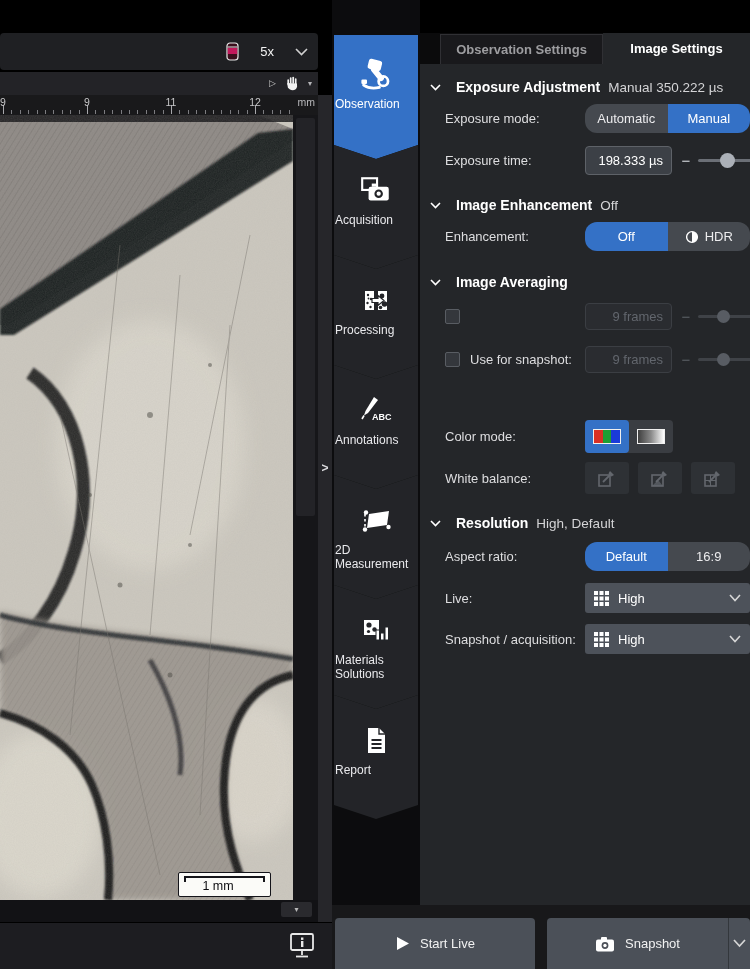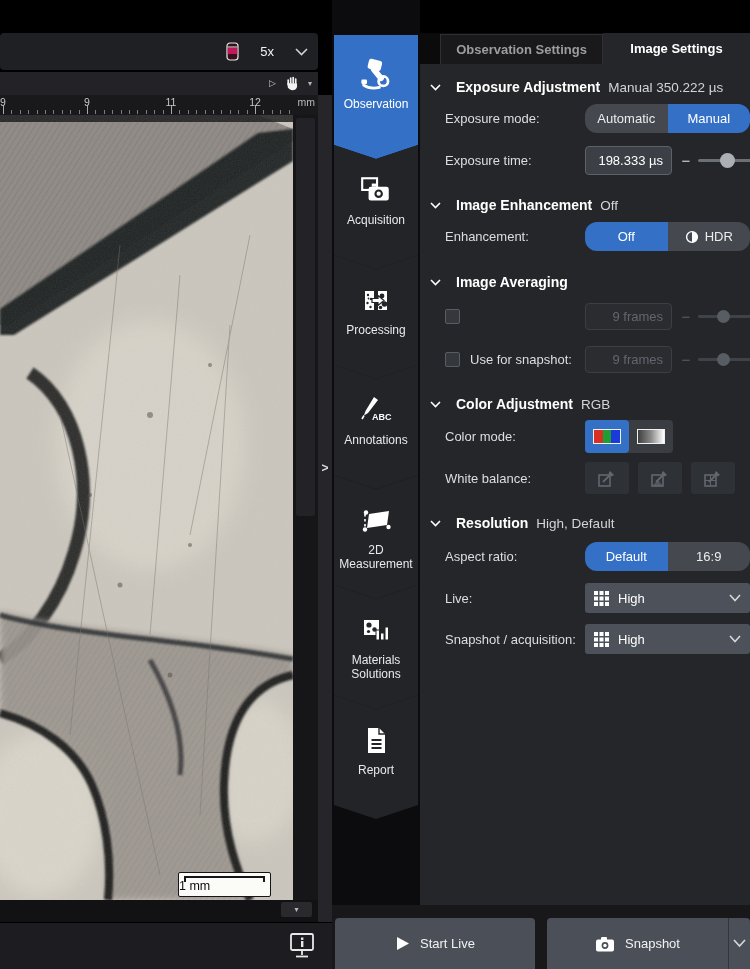--- a/index.html
+++ b/index.html
@@ -22,21 +22,21 @@
   .ticks-major{position:absolute;left:3px;width:288px;bottom:1px;height:9px;
      background:repeating-linear-gradient(90deg,#a8a8ac 0 1px,transparent 1px 84px)}
   .ruler-num{position:absolute;top:1px;transform:translateX(-50%);font-size:10.5px;color:#c6c6c8}
   .ruler-unit{position:absolute;right:3px;top:1px;font-size:10.5px;color:#b9b9bc}
 
   .image-area{left:0;top:115px;width:293px;height:785px;background:#ccc8bf;cursor:grab}
   .scalebar{left:178px;top:872px;width:93px;height:25px;background:#fbfbf8;border:1px solid #14141a;
             border-radius:2px;box-sizing:border-box}
   .scalebar .bracket{position:absolute;left:5px;right:5px;top:3px;height:4px;
             border-top:2px solid #15151a;border-left:2px solid #15151a;border-right:2px solid #15151a}
-  .scalebar .sb-label{position:absolute;left:0;right:13px;top:6px;text-align:left;font-size:12.5px;color:#0e0e12}
+  .scalebar .sb-label{position:absolute;left:0;right:13px;top:6px;text-align:center;font-size:12.5px;color:#0e0e12}
 
   .img-bottom-strip{left:0;top:900px;width:318px;height:22px;background:#121215}
   .scroll-down-btn{left:281px;top:902px;width:31px;height:15px;background:#2a2a2e;border-radius:2px;
       display:flex;align-items:center;justify-content:center;font-size:8px;color:#b8b8b8;cursor:pointer}
   .scroll-gutter{left:293px;top:115px;width:25px;height:785px;background:#161619}
   .scroll-thumb{left:296px;top:118px;width:19px;height:398px;background:#232327;border-radius:2px}
   .collapse-bar{left:318px;top:95px;width:14px;height:827px;background:#26262a}
   .collapse-handle{position:absolute;left:0;width:14px;top:362px;height:22px;display:flex;align-items:center;
       justify-content:center;color:#dcdcdf;font-size:12px;font-weight:bold;cursor:pointer}
 
@@ -44,21 +44,21 @@
 
   
   .nav-col{left:332px;top:0;width:88px;height:905px;background:#0c0c0e}
   .nav-stack{position:absolute;left:2px;top:35px;width:84px}
   .navtab{width:84px;height:124px;margin-bottom:-14px;background:#232428;position:relative;
      clip-path:polygon(0 0,42px 14px,84px 0,84px 110px,42px 124px,0 110px);
      display:flex;flex-direction:column;align-items:center;padding-top:24px;box-sizing:border-box;cursor:pointer}
   .navtab.first{clip-path:polygon(0 0,84px 0,84px 110px,42px 124px,0 110px);padding-top:18px}
   .navtab.active{background:#3471c6}
   .navtab .nicon{height:44px;display:flex;align-items:center;justify-content:center}
-  .navtab .nlabel{font-size:12px;line-height:1.2;color:#e9e9ec;text-align:center;width:82px}
+  .navtab .nlabel{font-size:12px;line-height:1.2;color:#e9e9ec;text-align:left;width:82px}
   .navtab.active .nlabel{color:#fff}
 
   
   .panel-tabs{left:420px;top:33px;width:330px;height:31px;background:#0b0b0c}
   .ptab{position:absolute;top:1px;height:30px;display:flex;align-items:center;justify-content:center;
         font-size:13px;font-weight:bold;box-sizing:border-box;cursor:pointer}
   .ptab.inactive{left:20px;width:163px;background:#19191c;border:1px solid #303034;border-bottom:none;color:#9d9da0}
   .ptab.active{left:183px;width:147px;top:0;height:31px;background:#242629;color:#fff}
 
   .panel-body{left:420px;top:64px;width:330px;height:841px;background:#242629;overflow:hidden}
@@ -406,27 +406,20 @@
   <div class="slider-track dim" style="top:251px"></div>
   <div class="slider-handle dim" style="left:297px;top:246px"></div>
 
   <div class="checkbox" style="top:288px"></div>
   <div class="row-label cb-label" style="top:282px;height:27px">Use for snapshot:</div>
   <div class="field disabled" style="top:282px;height:27px">9 frames</div>
   <div class="minus dim" style="top:282px;height:27px">−</div>
   <div class="slider-track dim" style="top:294px"></div>
   <div class="slider-handle dim" style="left:297px;top:289px"></div>
 
-  <div class="sec-head" style="top:331px">
-    <svg width="11" height="7" viewBox="0 0 11 7">
-      <polyline points="1,1 5.5,5.5 10,1" fill="none" stroke="#fff" stroke-width="1.6"></polyline>
-      </svg>
-    <span class="sec-title">Color Adjustment</span>
-    <span class="sec-sum">RGB</span>
-  </div>
 
   <div class="row-label" style="top:356px;height:33px">Color mode:</div>
   <div class="cm-wrap" style="top:356px">
     <div class="cm-btn on">
       <div class="sw">
         <div class="band" style="background:#d93025"></div>
         <div class="band" style="background:#1e9e33"></div>
         <div class="band" style="background:#1a3bd9"></div>
       </div>
     </div>

